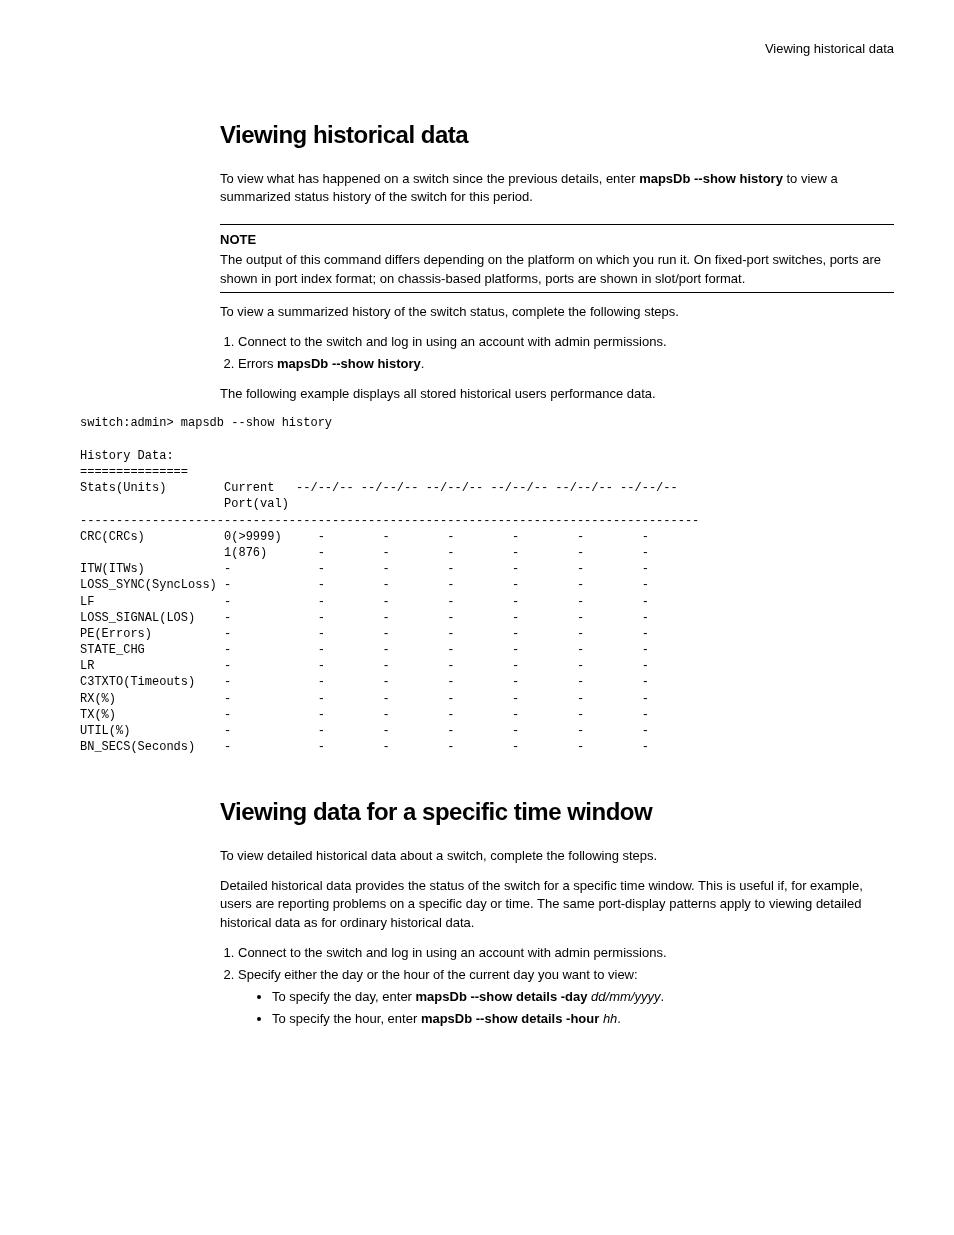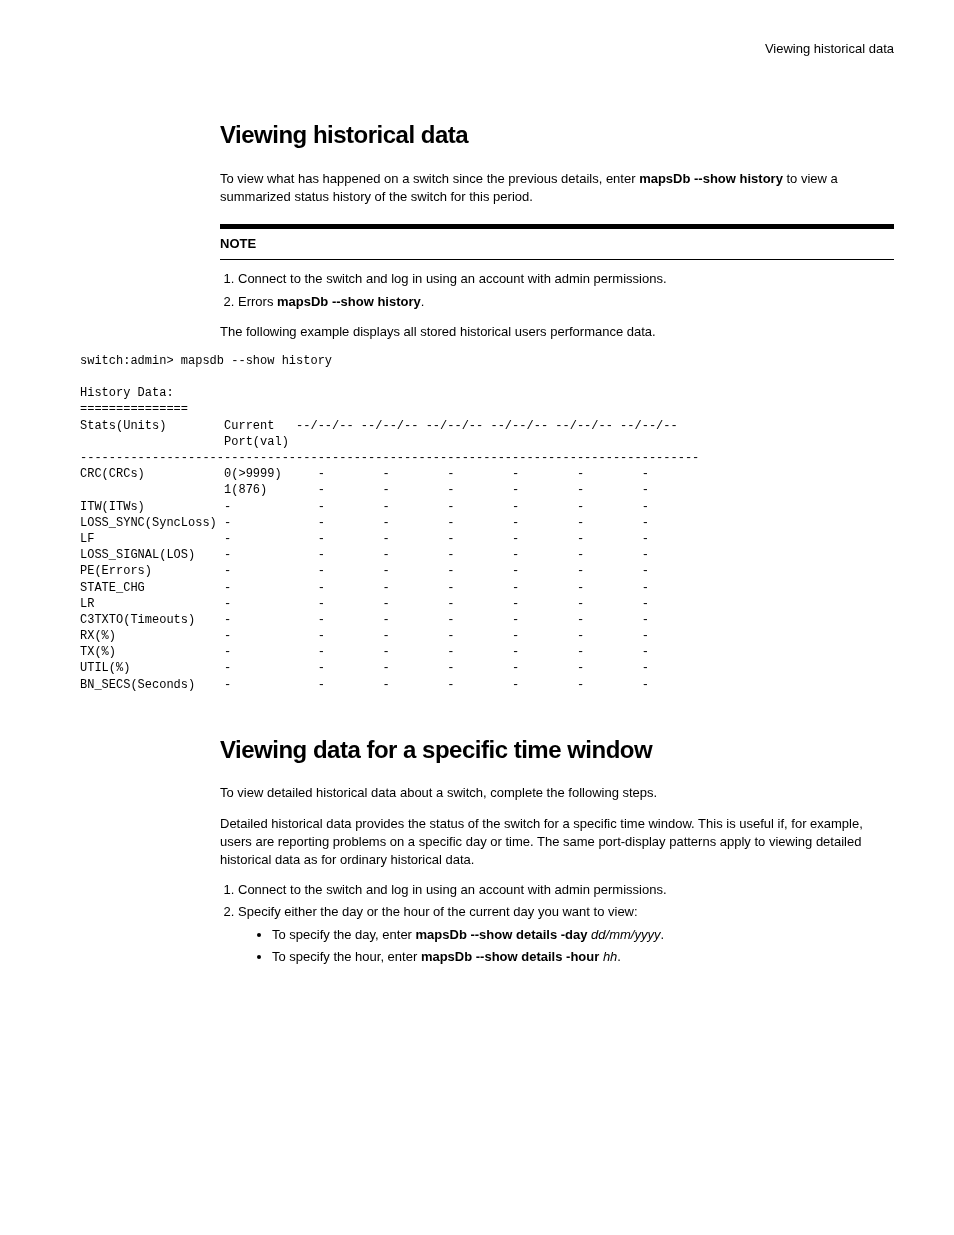--- a/index.html
+++ b/index.html
@@ -28,21 +28,21 @@
     margin: 0 0 18px 0;
     letter-spacing: -0.5px;
   }
   p {
     margin: 0 0 12px 0;
   }
   .bold {
     font-weight: bold;
   }
   .note-block {
-    border-top: 5px solid #000000;
+    border-top: 1px solid #000000;
     border-bottom: 1px solid #000;
     padding: 6px 0 4px 0;
     margin: 18px 0 10px 0;
   }
   .note-title {
     font-weight: bold;
     margin-bottom: 2px;
   }
   ol {
     margin: 6px 0 12px 0;
@@ -78,22 +78,24 @@
 
 <div class="content-indent">
   <h1>Viewing historical data</h1>
 
   <p>
     <span>To view what has happened on a switch since the previous details, enter </span><span class="bold">mapsDb --show history</span><span> to view a summarized status history of the switch for this period.</span>
   </p>
 
   <div class="note-block">
     <div class="note-title">NOTE</div>
+    <div>The output of this command differs depending on the platform on which you run it. On fixed-port switches, ports are shown in port index format; on chassis-based platforms, ports are shown in slot/port format.</div>
   </div>
 
+  <p>To view a summarized history of the switch status, complete the following steps.</p>
 
   <ol>
     <li>Connect to the switch and log in using an account with admin permissions.</li>
     <li>
       <span>Errors </span><span class="bold">mapsDb --show history</span><span>.</span>
     </li>
   </ol>
 
   <p>The following example displays all stored historical users performance data.</p>
 </div>

